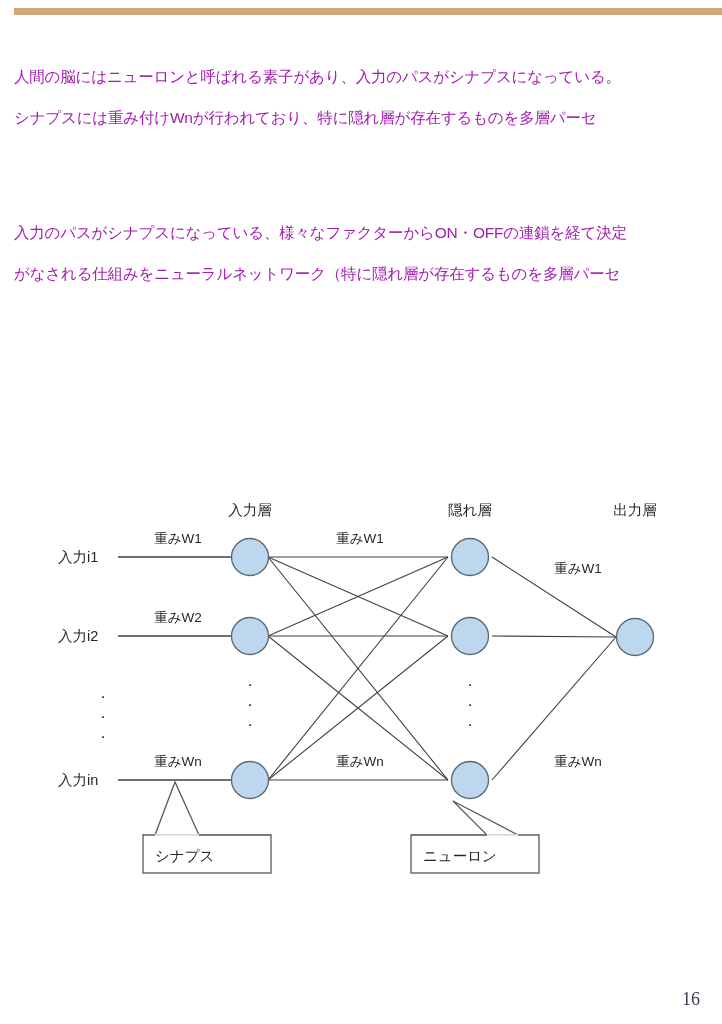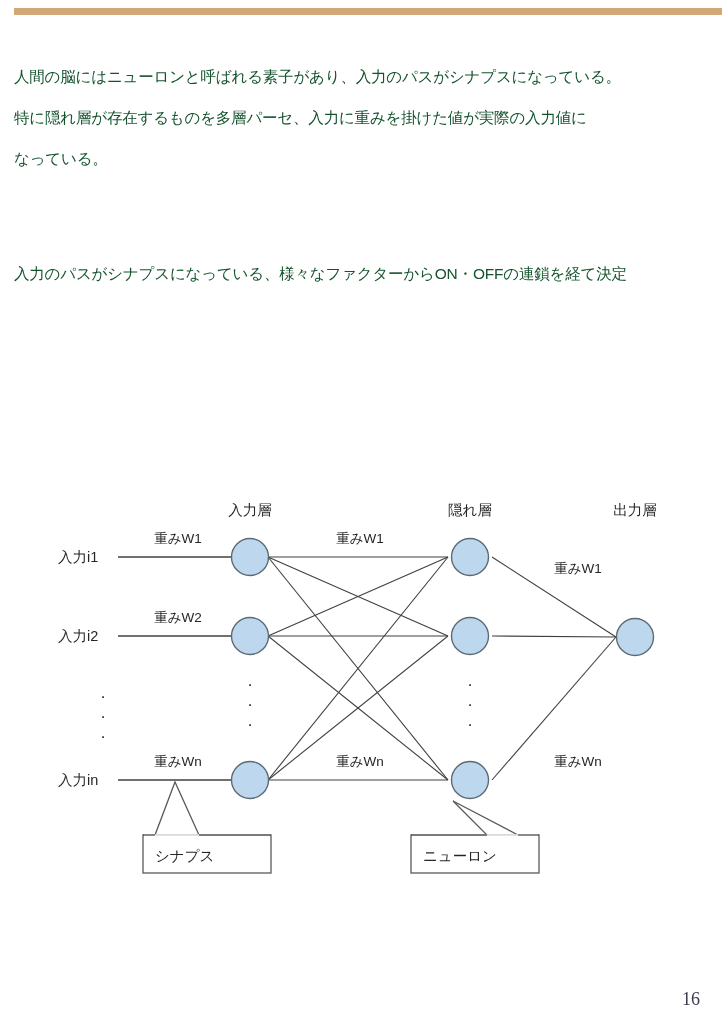--- a/index.html
+++ b/index.html
@@ -35,21 +35,21 @@
   }
   .para {
     margin: 0;
   }
   .para .ln {
     display: block;
     font-size: 15.5px;
     line-height: 41px;
     letter-spacing: -0.2px;
     white-space: nowrap;
-    color: #14532d;
+    color: #a21caf;
   }
   .gap-sm { height: 36px; }
   .gap-md { height: 38px; }
 
   
   .diagram {
     position: absolute;
     left: 0;
     top: 490px;
     width: 722px;
@@ -75,31 +75,31 @@
 </style>
 </head>
 <body>
 
 <div class="top-rule"></div>
 
 <div class="body-text">
 
   <div class="para">
     <span class="ln">人間の脳にはニューロンと呼ばれる素子があり、入力のパスがシナプスになっている。</span>
-    <span class="ln">特に隠れ層が存在するものを多層パーセ、入力に重みを掛けた値が実際の入力値に</span>
-    <span class="ln">なっている。</span>
+    <span class="ln">シナプスには重み付けWnが行われており、特に隠れ層が存在するものを多層パーセ</span>
   </div>
 
   <div class="gap-sm"></div>
 
 
   <div class="gap-md"></div>
 
   <div class="para">
     <span class="ln">入力のパスがシナプスになっている、様々なファクターからON・OFFの連鎖を経て決定</span>
+    <span class="ln">がなされる仕組みをニューラルネットワーク（特に隠れ層が存在するものを多層パーセ</span>
   </div>
 
 </div>
 
 <div class="diagram">
 <svg width="722" height="420" viewBox="0 0 722 420" xmlns="http://www.w3.org/2000/svg">
 
   <g stroke="#404040" stroke-width="1.3" fill="none">
     <line x1="118" y1="67" x2="232" y2="67"></line>
     <line x1="118" y1="146" x2="232" y2="146"></line>

